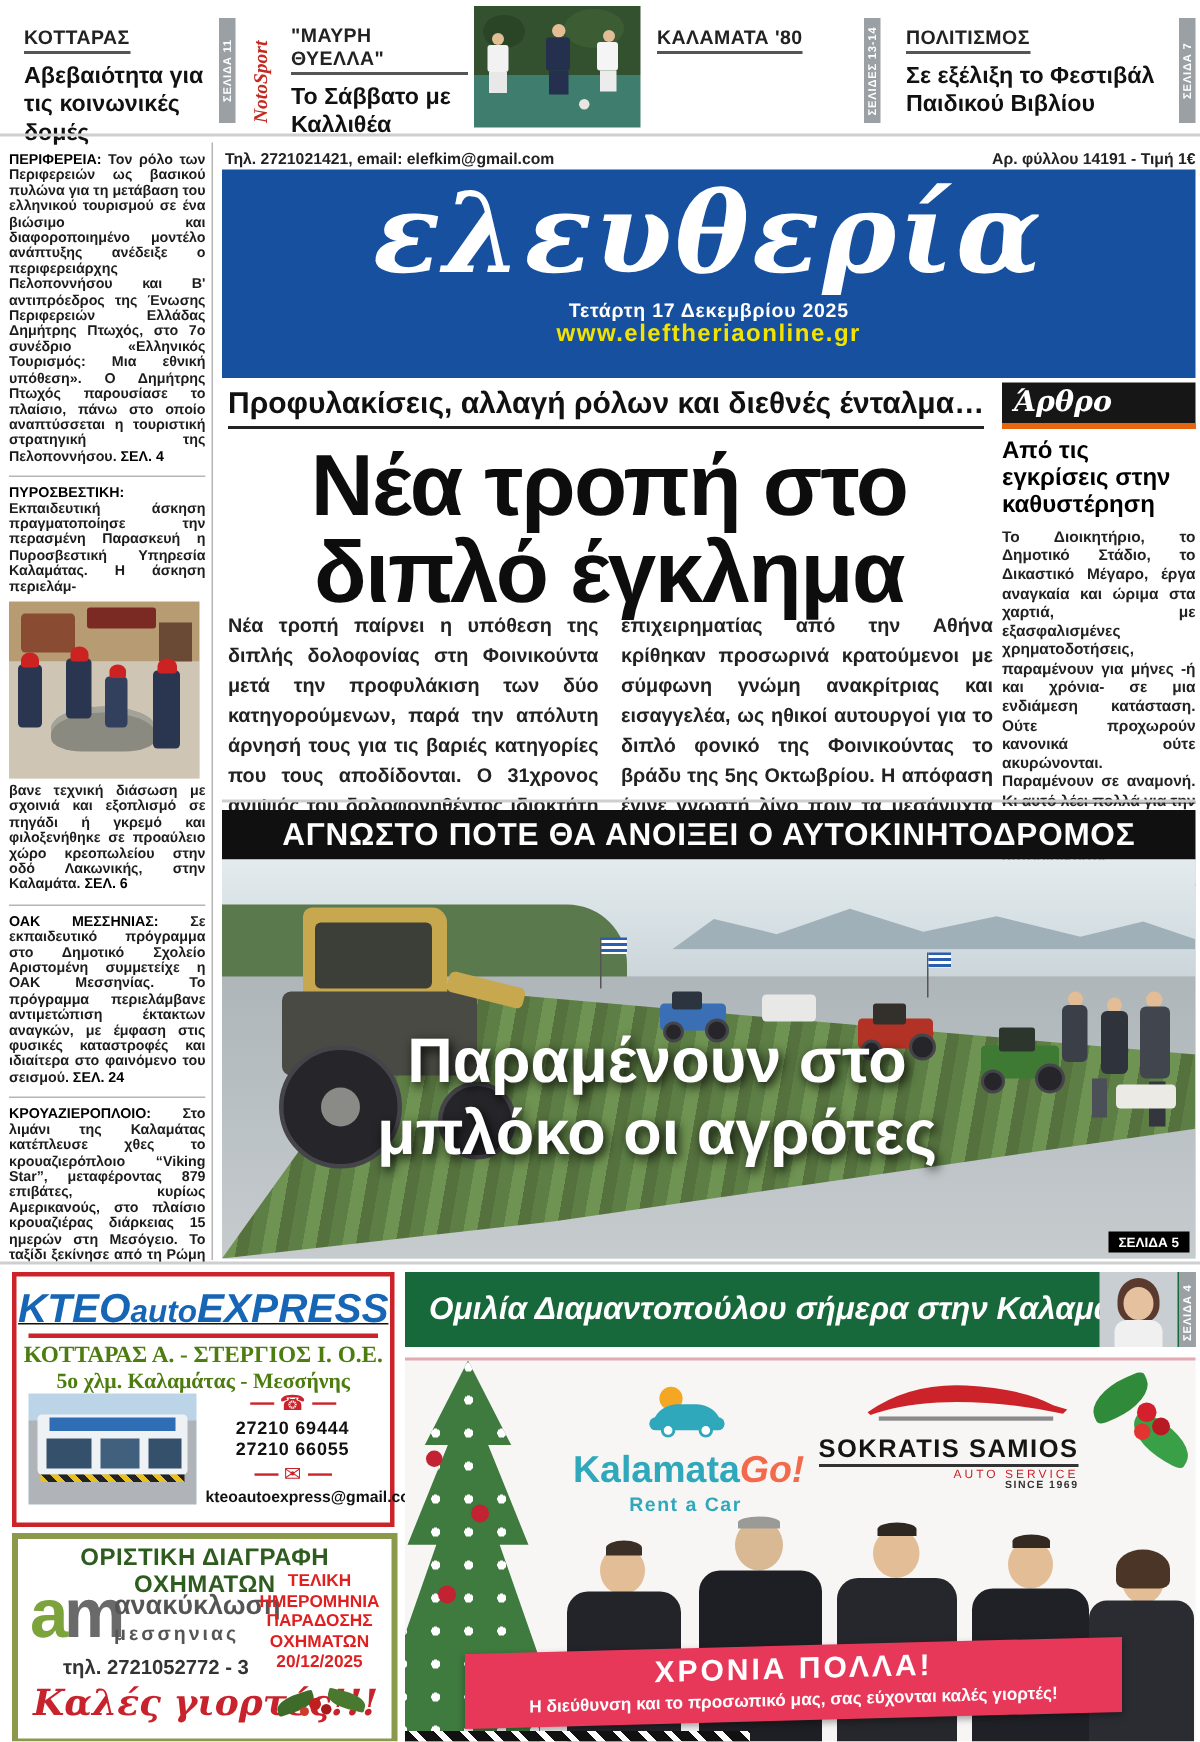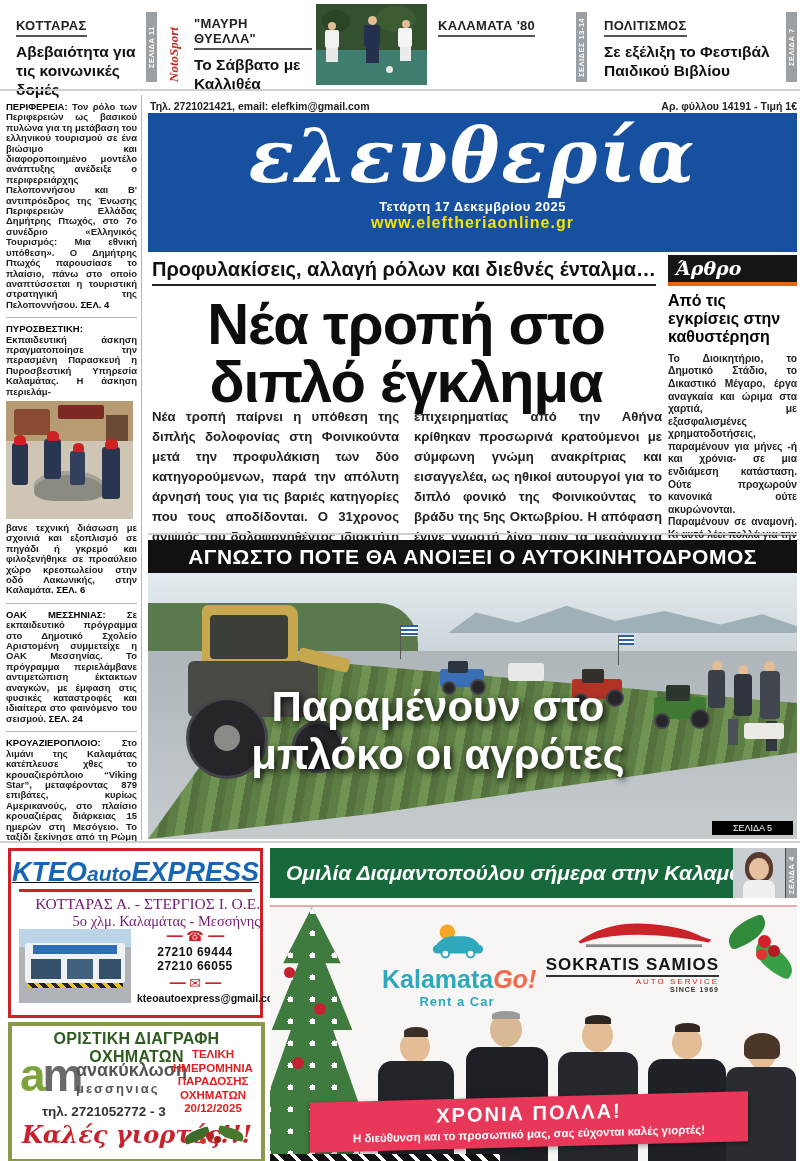--- a/index.html
+++ b/index.html
@@ -48,27 +48,27 @@
   #op-title{font-size:16px;font-weight:bold;line-height:1.12;color:#000;margin-top:6px;}
   #op-body{font-size:10.3px;line-height:12.6px;font-weight:bold;color:#222;text-align:justify;margin-top:7px;}
   #op-page{font-size:12px;font-weight:bold;font-style:italic;text-align:right;margin-top:6px;}
 
   
   #banner{left:148px;top:540px;width:649px;height:33px;background:#101010;color:#fff;
           font-size:21px;font-weight:bold;text-align:center;line-height:33px;letter-spacing:.5px;}
   #photo-main{left:148px;top:573px;width:649px;height:266px;background:#b9c4c9;overflow:hidden;}
   #overlay-title{left:30px;top:110px;width:520px;text-align:center;color:#fff;font-weight:bold;
                  font-size:42px;line-height:1.14;text-shadow:2px 3px 7px rgba(0,0,0,.9);}
-  #photo-badge{right:4px;bottom:4px;background:#000;color:#fff;font-size:9px;font-weight:normal;padding:2px 21px;}
+  #photo-badge{right:4px;bottom:4px;background:#000;color:#fff;font-size:9px;font-weight:bold;padding:2px 7px;}
 
   
   #kteo{left:8px;top:848px;width:249px;height:164px;border:3px solid #cc2229;background:#fff;}
   .kteo-brand{font-style:italic;font-weight:bold;color:#1766b5;}
   #kteo-rule{height:3px;background:#cc2229;margin:1px 8px 3px 8px;}
-  .kteo-serif{font-family:"Liberation Serif",serif;font-weight:normal;color:#701a75;text-align:right;}
+  .kteo-serif{font-family:"Liberation Serif",serif;font-weight:bold;color:#4d7c0f;text-align:center;}
   .kteo-phone{font-size:12px;font-weight:bold;color:#111;letter-spacing:.5px;}
   .red-ic{color:#cc2229;font-size:14px;}
   .dash{color:#cc2229;letter-spacing:-1px;font-weight:bold;}
 
   #greenbar{left:270px;top:848px;width:527px;height:50px;background:#17683a;overflow:hidden;}
   #greenbar-text{font-size:21px;font-weight:bold;font-style:italic;color:#fff;line-height:50px;padding-left:16px;}
 
   #recycle{left:8px;top:1022px;width:249px;height:133px;border:4px solid #8a9a4a;background:#fff;}
   #rc-title{font-size:16px;font-weight:bold;color:#2e5b1e;text-align:center;margin-top:4px;letter-spacing:.3px;}
   .rc-red{color:#e02020;font-weight:bold;font-size:11.5px;text-align:center;line-height:13.5px;}

